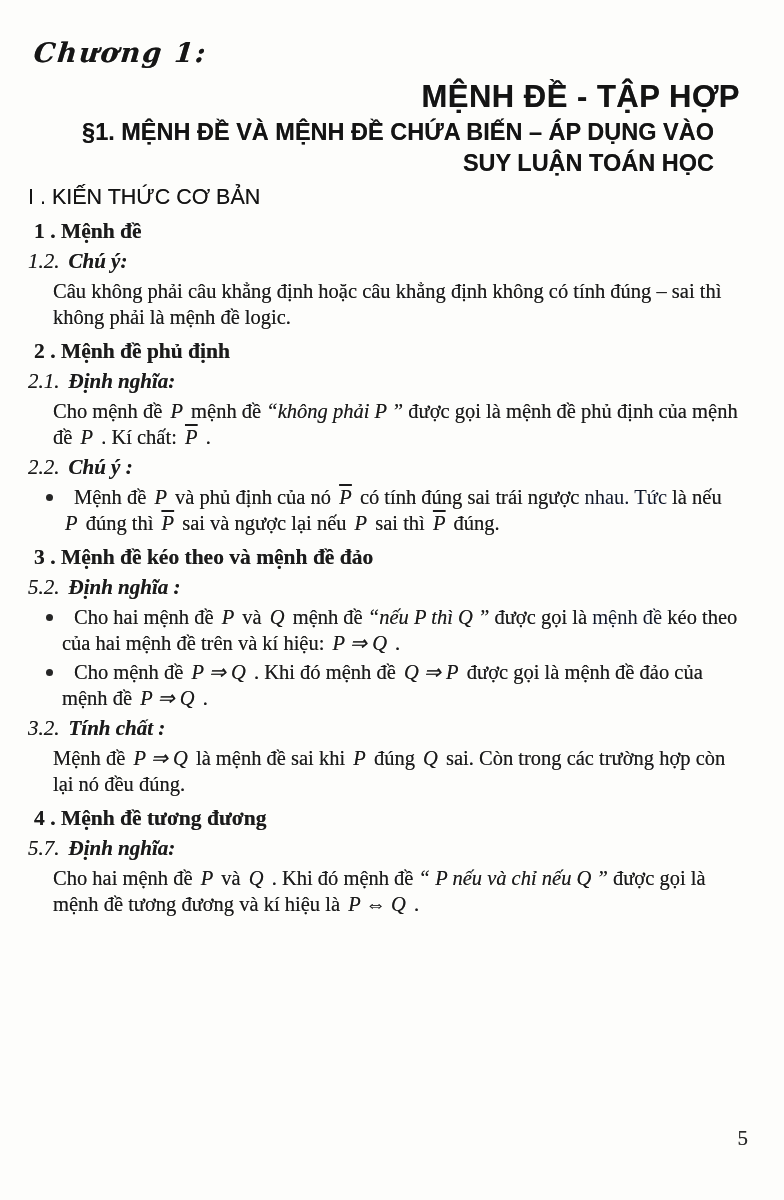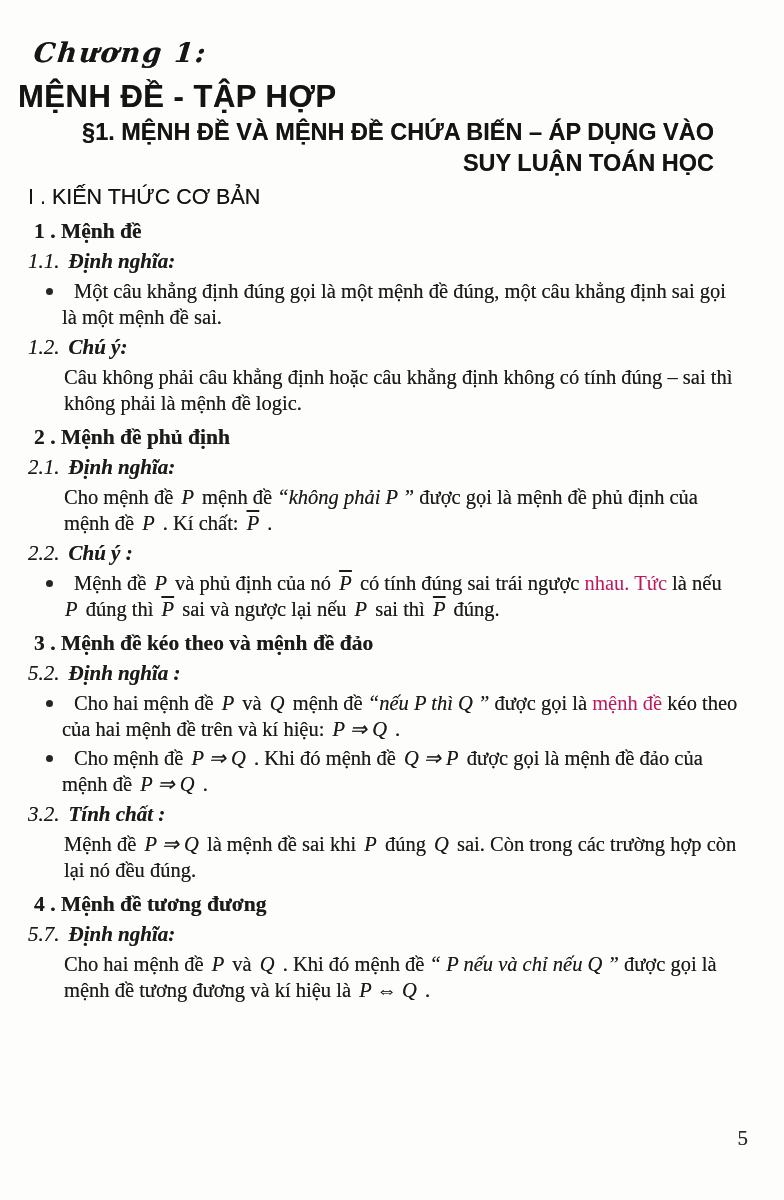--- a/index.html
+++ b/index.html
@@ -31,21 +31,21 @@
     letter-spacing: 2px;
     transform: skewX(-6deg);
     margin: 2px 0 8px 16px;
     color: #161616;
   }
   .title {
     font-family: "Liberation Sans", sans-serif;
     font-weight: bold;
     font-size: 31px;
     line-height: 37px;
-    text-align: left;
+    text-align: right;
     letter-spacing: 0.5px;
     margin: 0 0 2px 0;
     color: #141414;
   }
   .subtitle {
     font-family: "Liberation Sans", sans-serif;
     font-weight: bold;
     font-size: 23.5px;
     line-height: 31px;
     text-align: right;
@@ -68,21 +68,21 @@
   }
   .subsection {
     font-style: italic;
     font-size: 21px;
     line-height: 26px;
     margin: 4px 0 4px 10px;
   }
   .para {
     font-size: 20.5px;
     line-height: 26px;
-    margin: 0 0 3px 46px;
+    margin: 0 0 3px 35px;
   }
   .bullet {
     position: relative;
     font-size: 20.5px;
     line-height: 26px;
     margin: 0 0 3px 32px;
     padding-left: 12px;
     text-indent: 12px;
   }
   .bullet .dot {
@@ -95,42 +95,40 @@
     background: #262626;
     text-indent: 0;
   }
 
   
   .it   { font-style: italic; }
   .b    { font-weight: bold; }
   .num  { margin-right: 9px; }
   .math { font-style: italic; padding: 0 3px; white-space: nowrap; }
   .ol   { text-decoration: overline; text-decoration-thickness: 1.5px; }
-  .fade { color: #be185d; text-shadow: none; }
+  .fade { color: #0f172a; text-shadow: none; }
 
   .page-number {
     position: absolute;
     top: 1126px;
     right: 36px;
     font-size: 21px;
     color: #2a2a2a;
   }
 </style>
 </head>
 <body>
 
 <div class="page">
   <div id="doc-content">
       <div class="block chapter"><span>Chương 1:</span></div>
       <div class="block title"><span>MỆNH ĐỀ - TẬP HỢP</span></div>
       <div class="block subtitle"><span>§1.  MỆNH ĐỀ VÀ MỆNH ĐỀ CHỨA BIẾN – ÁP DỤNG VÀO SUY LUẬN TOÁN HỌC</span></div>
       <div class="block heading"><span>I . KIẾN THỨC CƠ BẢN</span></div>
       <div class="block section"><span>1 . Mệnh đề</span></div>
-      <div class="block subsection"><span class="it num">1.1.</span><span class="it b">Định nghĩa:</span></div>
-      <div class="block bullet"><span class="dot"></span><span>Một câu khẳng định đúng gọi là một mệnh đề đúng, một câu khẳng định sai gọi là một mệnh đề sai.</span></div>
       <div class="block subsection"><span class="it num">1.2.</span><span class="it b">Chú ý:</span></div>
       <div class="block para"><span>Câu không phải câu khẳng định hoặc câu khẳng định không có tính đúng – sai thì không phải là mệnh đề logic.</span></div>
       <div class="block section"><span>2 . Mệnh đề phủ định</span></div>
       <div class="block subsection"><span class="it num">2.1.</span><span class="it b">Định nghĩa:</span></div>
       <div class="block para"><span>Cho mệnh đề </span><span class="math">P</span><span> mệnh đề </span><span class="it">“không phải P ”</span><span> được gọi là mệnh đề phủ định của mệnh đề </span><span class="math">P</span><span> . Kí chất: </span><span class="ol math">P</span><span> .</span></div>
       <div class="block subsection"><span class="it num">2.2.</span><span class="it b">Chú ý :</span></div>
       <div class="block bullet"><span class="dot"></span><span>Mệnh đề </span><span class="math">P</span><span> và phủ định của nó </span><span class="ol math">P</span><span> có tính đúng sai trái ngược </span><span class="fade">nhau. Tức</span><span> là nếu </span><span class="math">P</span><span> đúng thì </span><span class="ol math">P</span><span> sai và ngược lại nếu </span><span class="math">P</span><span> sai thì </span><span class="ol math">P</span><span> đúng.</span></div>
       <div class="block section"><span>3 . Mệnh đề kéo theo và mệnh đề đảo</span></div>
       <div class="block subsection"><span class="it num">5.2.</span><span class="it b">Định nghĩa :</span></div>
       <div class="block bullet"><span class="dot"></span><span>Cho hai mệnh đề </span><span class="math">P</span><span> và </span><span class="math">Q</span><span> mệnh đề </span><span class="it">“nếu P thì Q ”</span><span> được gọi là </span><span class="fade">mệnh đề</span><span> kéo theo của hai mệnh đề trên và kí hiệu: </span><span class="math">P ⇒ Q</span><span> .</span></div>

